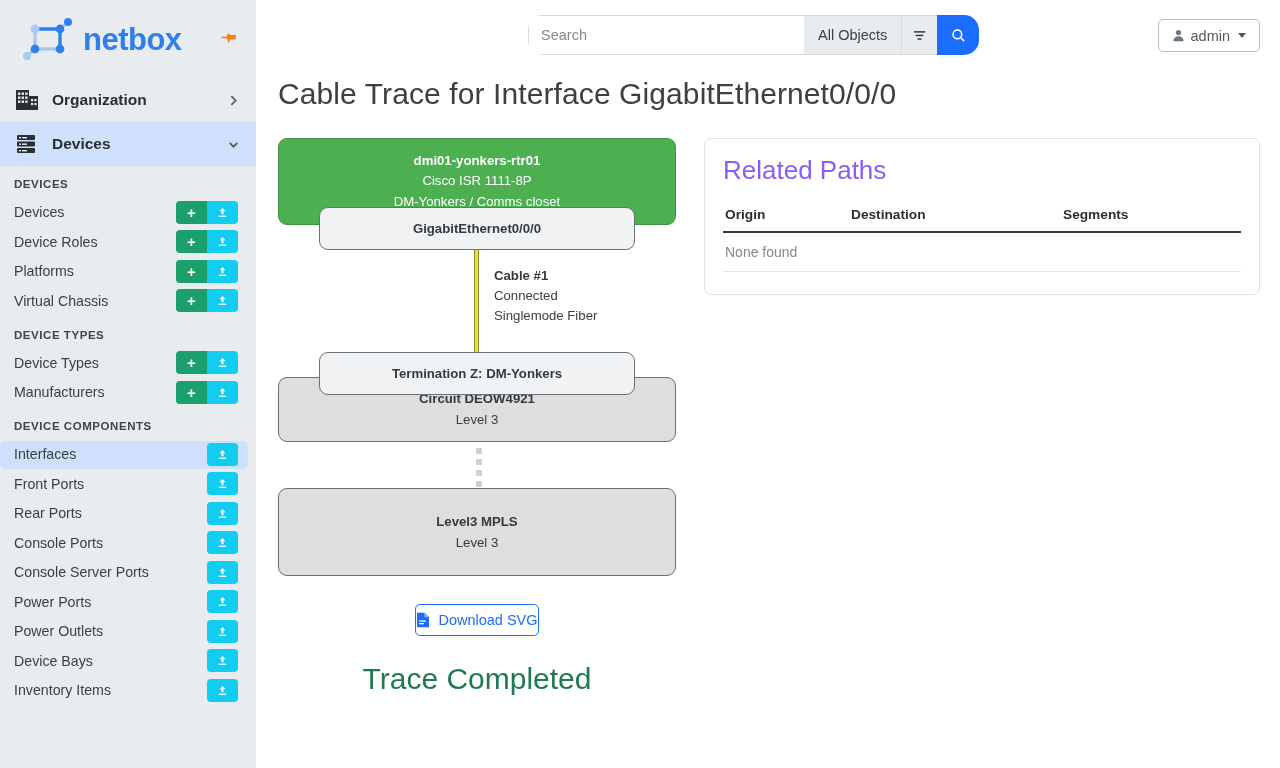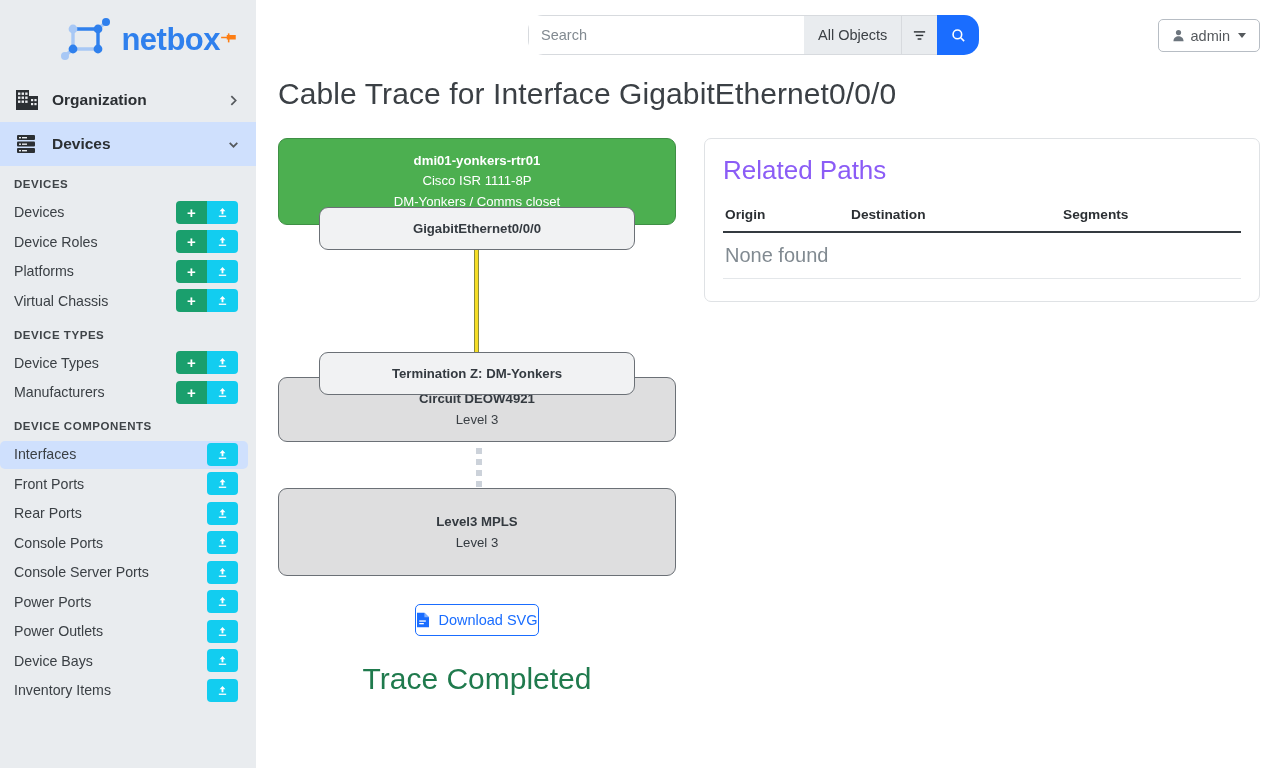--- a/index.html
+++ b/index.html
@@ -16,21 +16,21 @@
   .sidebar {
     width: 256px; min-width: 256px; height: 768px;
     background: #e9ecef;
     overflow: hidden;
     position: relative;
   }
   .brand-row {
     height: 78px; display: flex; align-items: center;
     padding: 0 18px 0 22px; background: #e9ecef;
   }
-  .brand-logo { display: flex; align-items: center; gap: 9px; flex: 1; justify-content: flex-end; }
+  .brand-logo { display: flex; align-items: center; gap: 9px; flex: 1; }
   .brand-mark { width: 52px; height: 44px; }
   .brand-word {
     font-size: 31px; font-weight: 700; color: #2f80ed;
     letter-spacing: -0.5px; line-height: 1;
   }
   .pin-icon { width: 18px; height: 18px; color: #fd7e14; flex: none; }
 
   .nav-group {
     display: flex; align-items: center;
     padding: 11px 16px 11px 14px;
@@ -197,21 +197,21 @@
     border: 1px solid #dfe2e5; border-radius: 7px;
     background: #fff; padding: 16px 18px 22px 18px;
   }
   .card-title { font-size: 26px; font-weight: 400; color: #8b5cf6; padding-bottom: 18px; }
   table.paths { width: 100%; border-collapse: collapse; }
   table.paths th {
     text-align: left; font-size: 13.7px; font-weight: 700; color: #2b2f33;
     padding: 3px 2px 9px 2px; border-bottom: 2px solid #343a40;
   }
   table.paths td {
-    font-size: 20px; color: #818a91; padding: 11px 2px;
+    font-size: 14px; color: #818a91; padding: 11px 2px;
     border-bottom: 1px solid #e4e7ea;
   }
   .col-origin { width: 126px; }
   .col-dest { width: 212px; }
 </style>
 </head>
 <body>
 
 <div class="app">
 
@@ -524,20 +524,25 @@
             <div class="t2">Cisco ISR 1111-8P</div>
             <div class="t3">DM-Yonkers / Comms closet</div>
           </div>
 
           <div class="node node-term iface-overlap">
             <span>GigabitEthernet0/0/0</span>
           </div>
 
           <div class="cable-seg">
             <div class="cable-line"></div>
+            <div class="cable-info">
+              <div class="l1">Cable #1</div>
+              <div class="l2">Connected</div>
+              <div class="l3">Singlemode Fiber</div>
+            </div>
           </div>
 
           <div class="node node-term term-overlap-top">
             <span>Termination Z: DM-Yonkers</span>
           </div>
 
           <div class="node node-circuit">
             <div class="circuit-mid">
               <div class="c1">Circuit DEOW4921</div>
               <div class="c2">Level 3</div>

